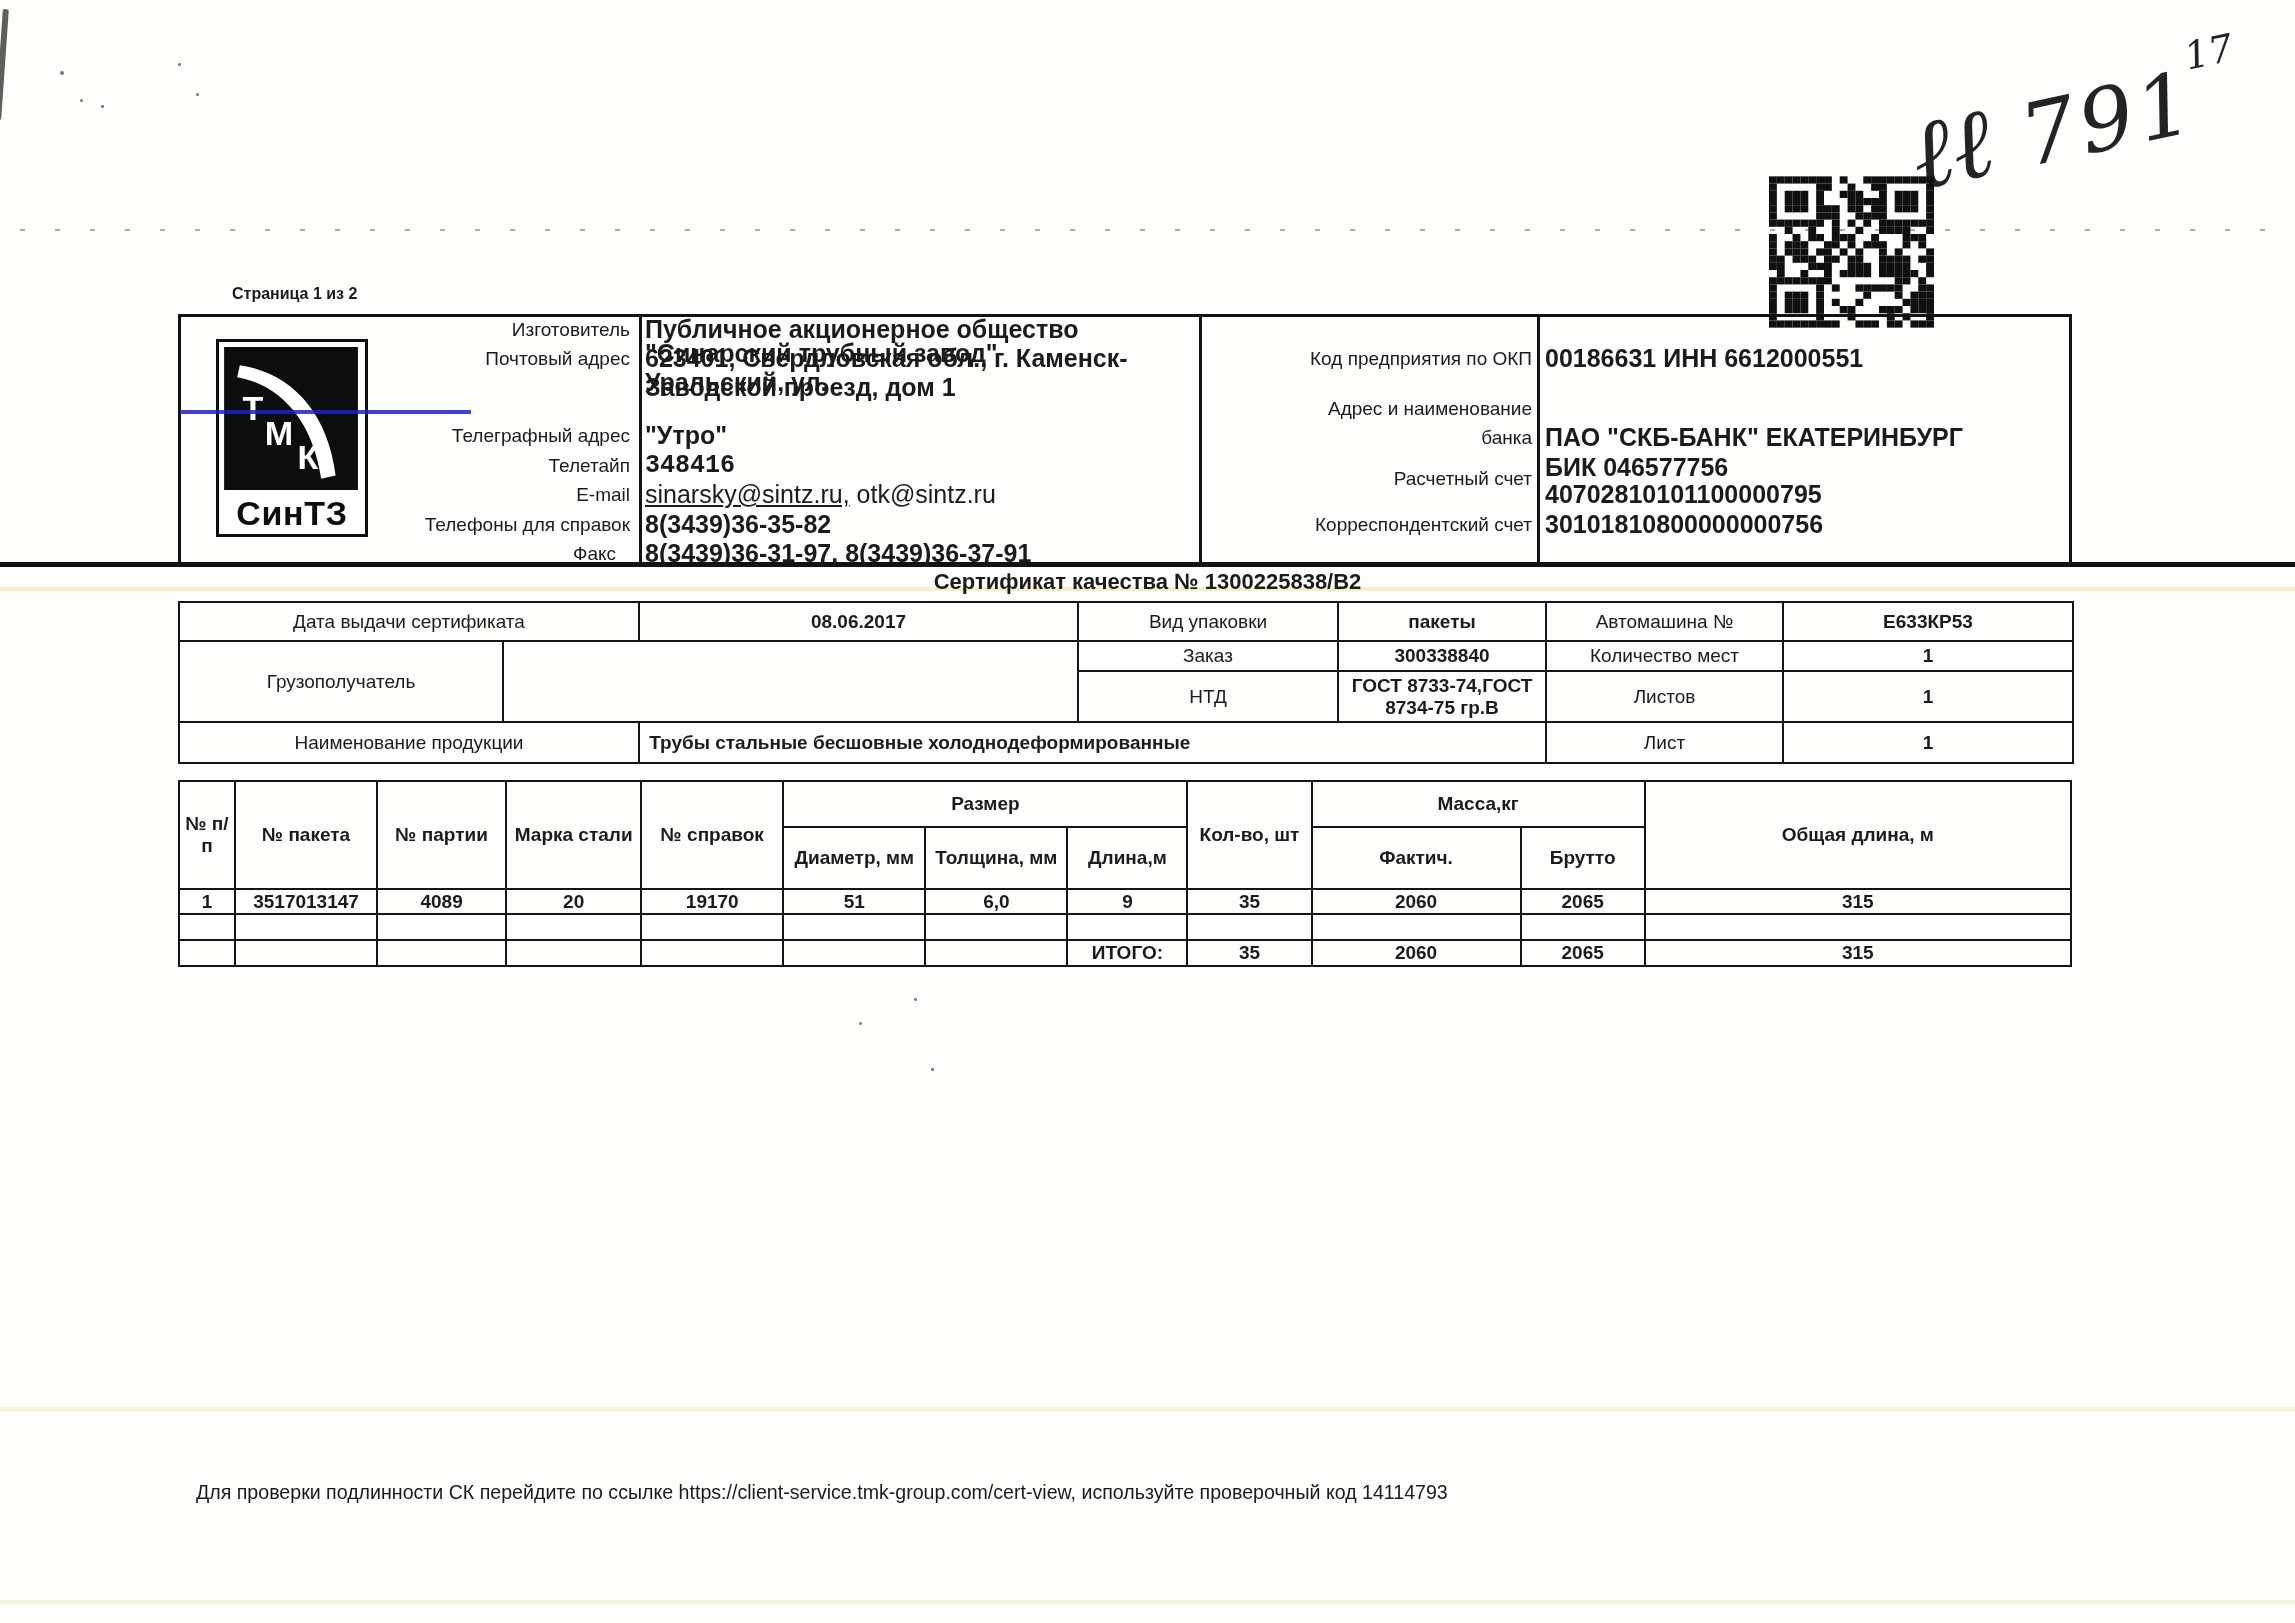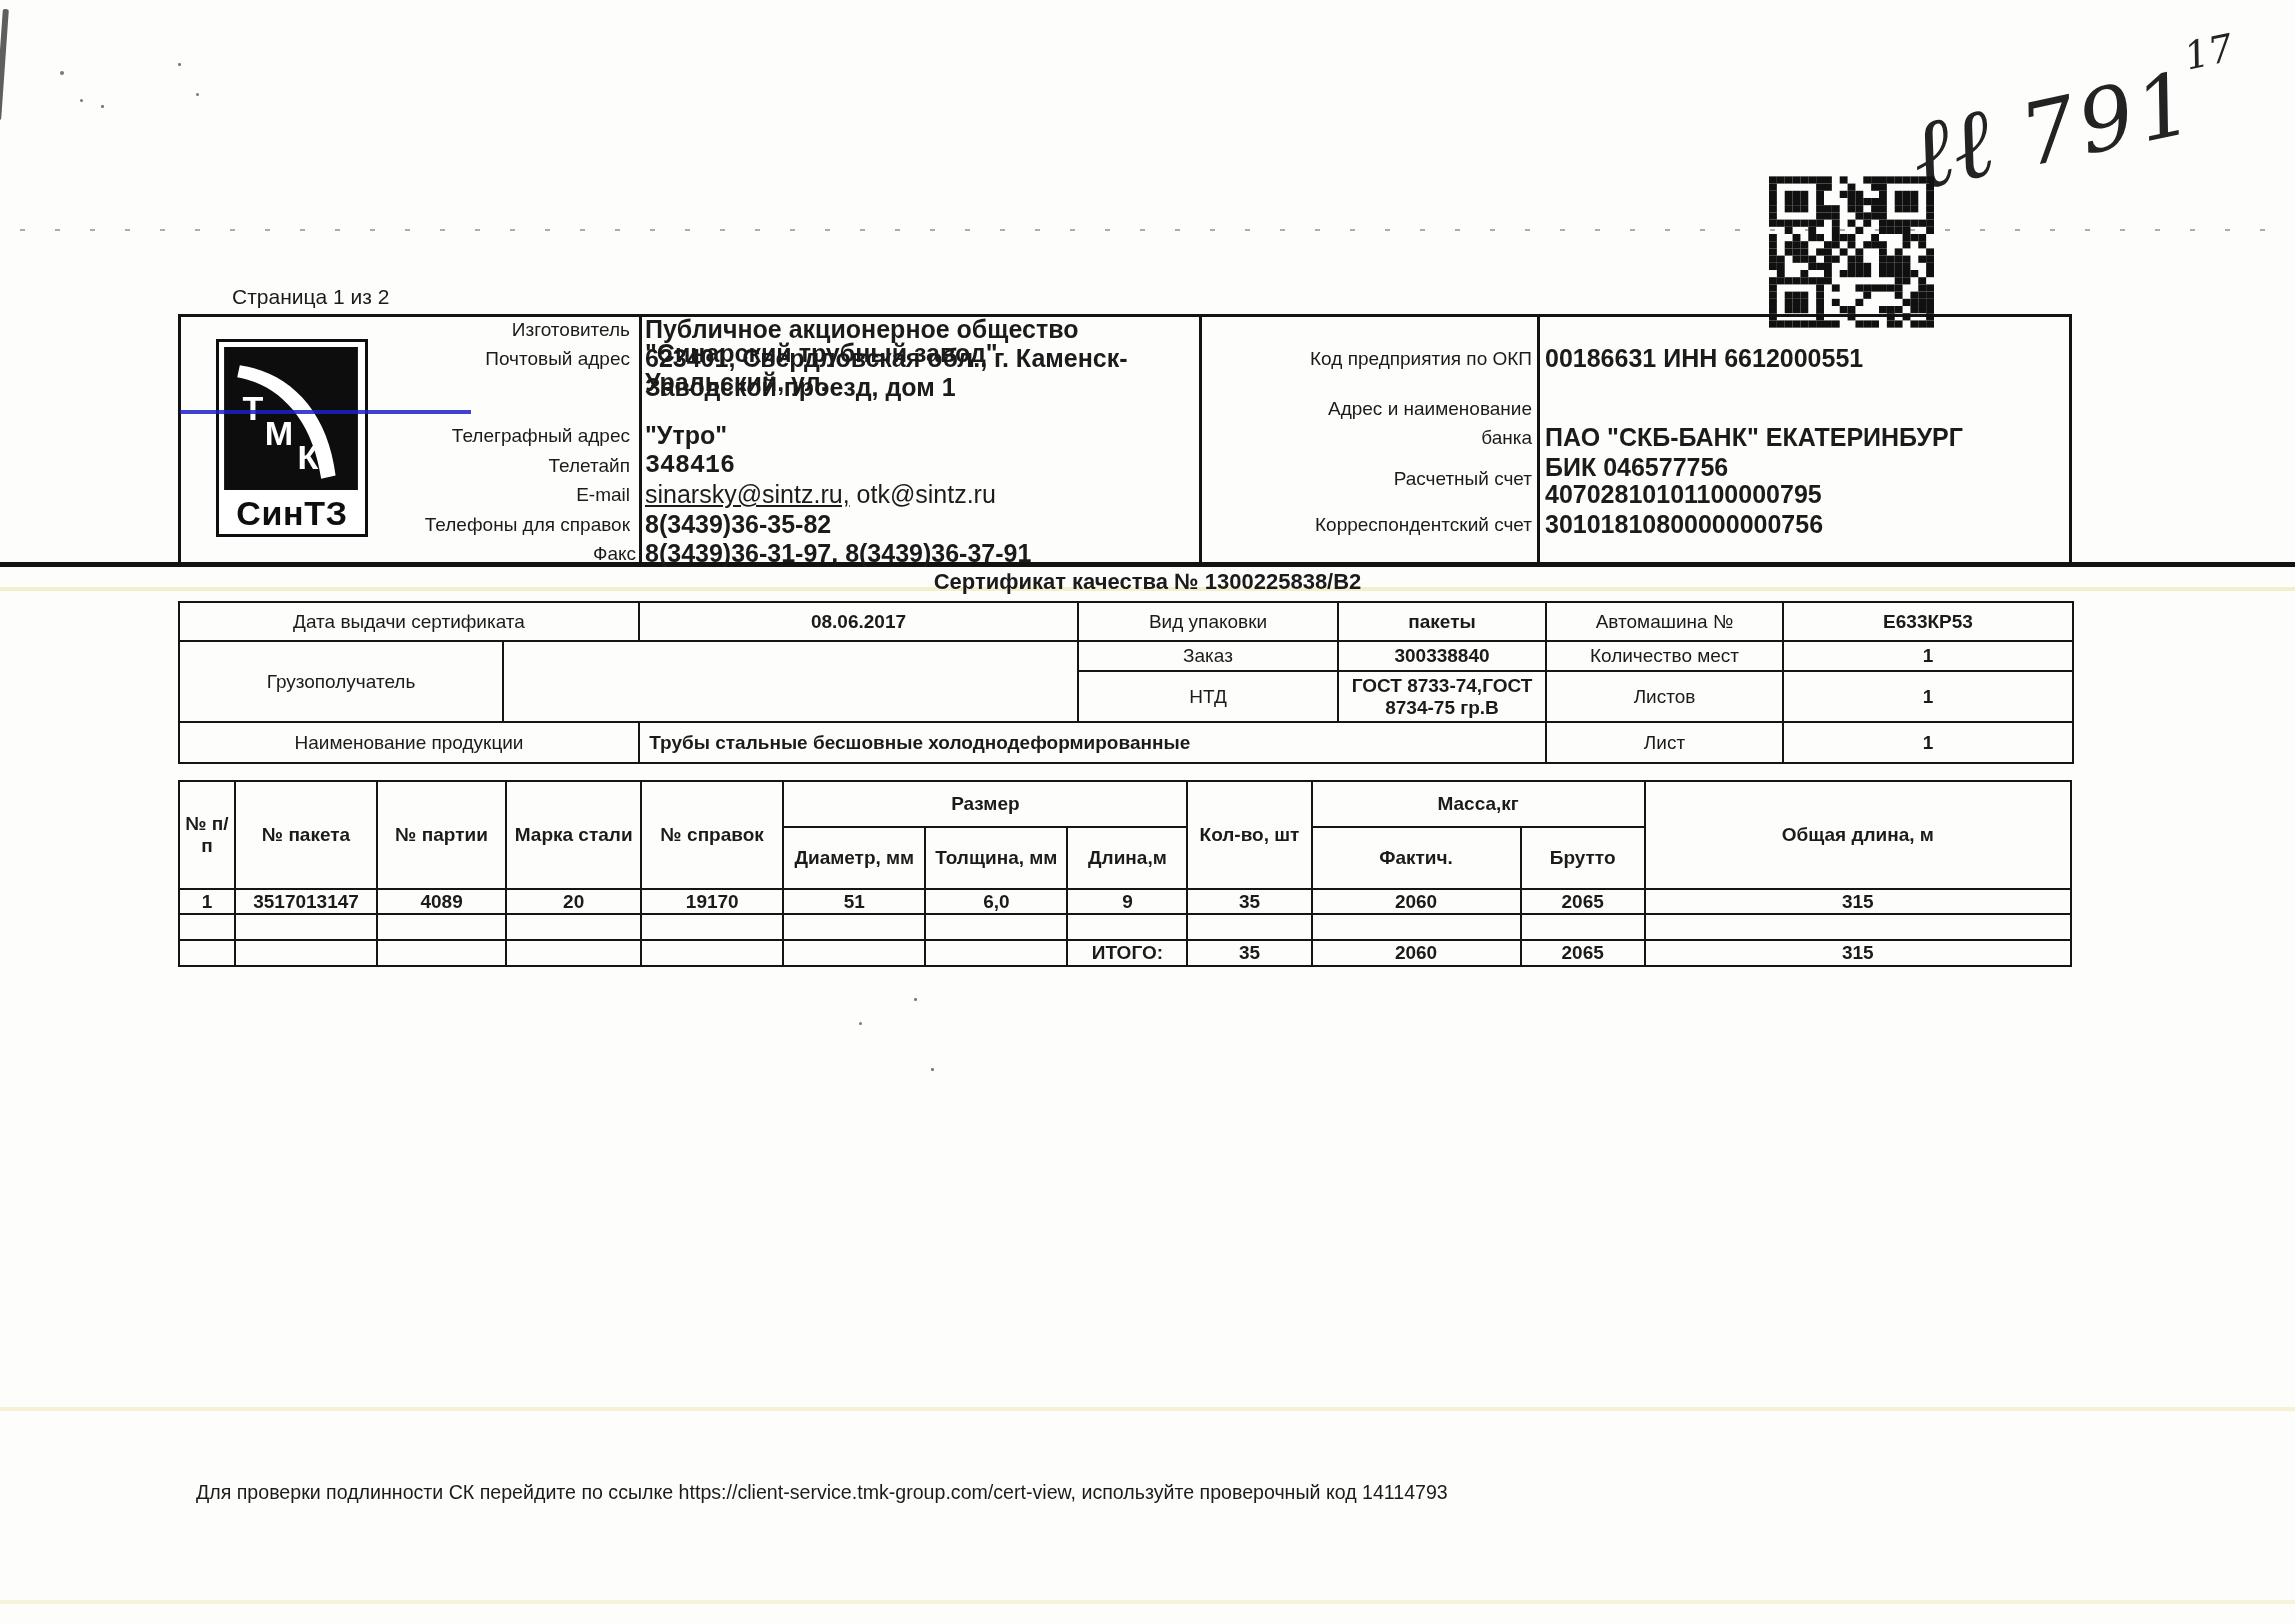--- a/index.html
+++ b/index.html
@@ -10,21 +10,21 @@
   }
   
   .scan-dash-line{position:absolute;left:19.6px;top:229px;width:2252px;height:2px;
     background:repeating-linear-gradient(90deg,#4a4a4a 0 4.6px,transparent 4.6px 35px);opacity:.45;}
   .edge-smudge{position:absolute;left:-1.3px;top:9.2px;width:5.9px;height:111px;background:#2a2a2a;
     transform:rotate(4deg);opacity:.75;border-radius:2px;}
   .speck{position:absolute;background:#333;border-radius:50%;opacity:.65;}
   .tint-line{position:absolute;left:0;width:2295px;height:3.9px;background:#efe9bc;opacity:.75;}
   .blue-line{position:absolute;left:180px;top:410px;width:291px;height:3.9px;background:#2020c8;opacity:.85;}
   
-  .page-indicator{position:absolute;left:232px;top:285px;font-size:21px;font-weight:400;}
+  .page-indicator{position:absolute;left:232px;top:285px;font-size:16px;font-weight:700;}
   .handwritten{position:absolute;left:1908px;top:59px;transform:rotate(-12deg);
     font-family:"DejaVu Serif",serif;font-style:italic;color:#232323;font-size:97px;white-space:nowrap;}
   .handwritten .hw-num{font-size:86px;letter-spacing:3.9px;}
   .handwritten sup{font-size:38px;vertical-align:140%;}
   .qr{position:absolute;left:1769px;top:175px;width:165px;height:154px;z-index:5;}
   
   .header-box{position:absolute;left:178px;top:314px;width:1894px;height:252px;border:3.3px solid #131313;background:transparent;}
   .vline{position:absolute;top:0;bottom:0;width:2.6px;background:#131313;}
   .hline-full{position:absolute;left:0;top:562px;width:2295px;height:5.2px;background:#131313;}
   .hdr-label{position:absolute;text-align:right;font-size:19px;line-height:23.6px;}
@@ -360,21 +360,21 @@
     <div class="logo-bottom">СинТЗ</div>
   </div>
   <div class="blue-line"></div>
 
   <div class="hdr-label" style="left:178px;top:318px;width:452px;">Изготовитель</div>
   <div class="hdr-label" style="left:178px;top:347px;width:452px;">Почтовый адрес</div>
   <div class="hdr-label" style="left:178px;top:424px;width:452px;">Телеграфный адрес</div>
   <div class="hdr-label" style="left:178px;top:454px;width:452px;">Телетайп</div>
   <div class="hdr-label" style="left:178px;top:483px;width:452px;">E-mail</div>
   <div class="hdr-label" style="left:178px;top:513px;width:452px;">Телефоны для справок</div>
-  <div class="hdr-label" style="left:184px;top:542px;width:452px;">Факс</div>
+  <div class="hdr-label" style="left:164px;top:542px;width:452px;">Факс</div>
 
   <div class="hdr-value" style="left:645px;top:318px;width:556px;">Публичное акционерное общество "Синарский трубный завод"</div>
   <div class="hdr-value" style="left:645px;top:347px;width:556px;">623401, Свердловская обл., г. Каменск-Уральский, ул.</div>
   <div class="hdr-value" style="left:645px;top:376px;width:556px;">Заводской проезд, дом 1</div>
   <div class="hdr-value" style="left:645px;top:424px;width:556px;">"Утро"</div>
   <div class="hdr-value" style="left:645px;top:454px;width:556px;font-family:Liberation Mono, monospace;">348416</div>
   <div class="hdr-value plain" style="left:645px;top:483px;width:556px;">
     <span class="u">sinarsky@sintz.ru,</span>
     <span>otk@sintz.ru</span>
   </div>

